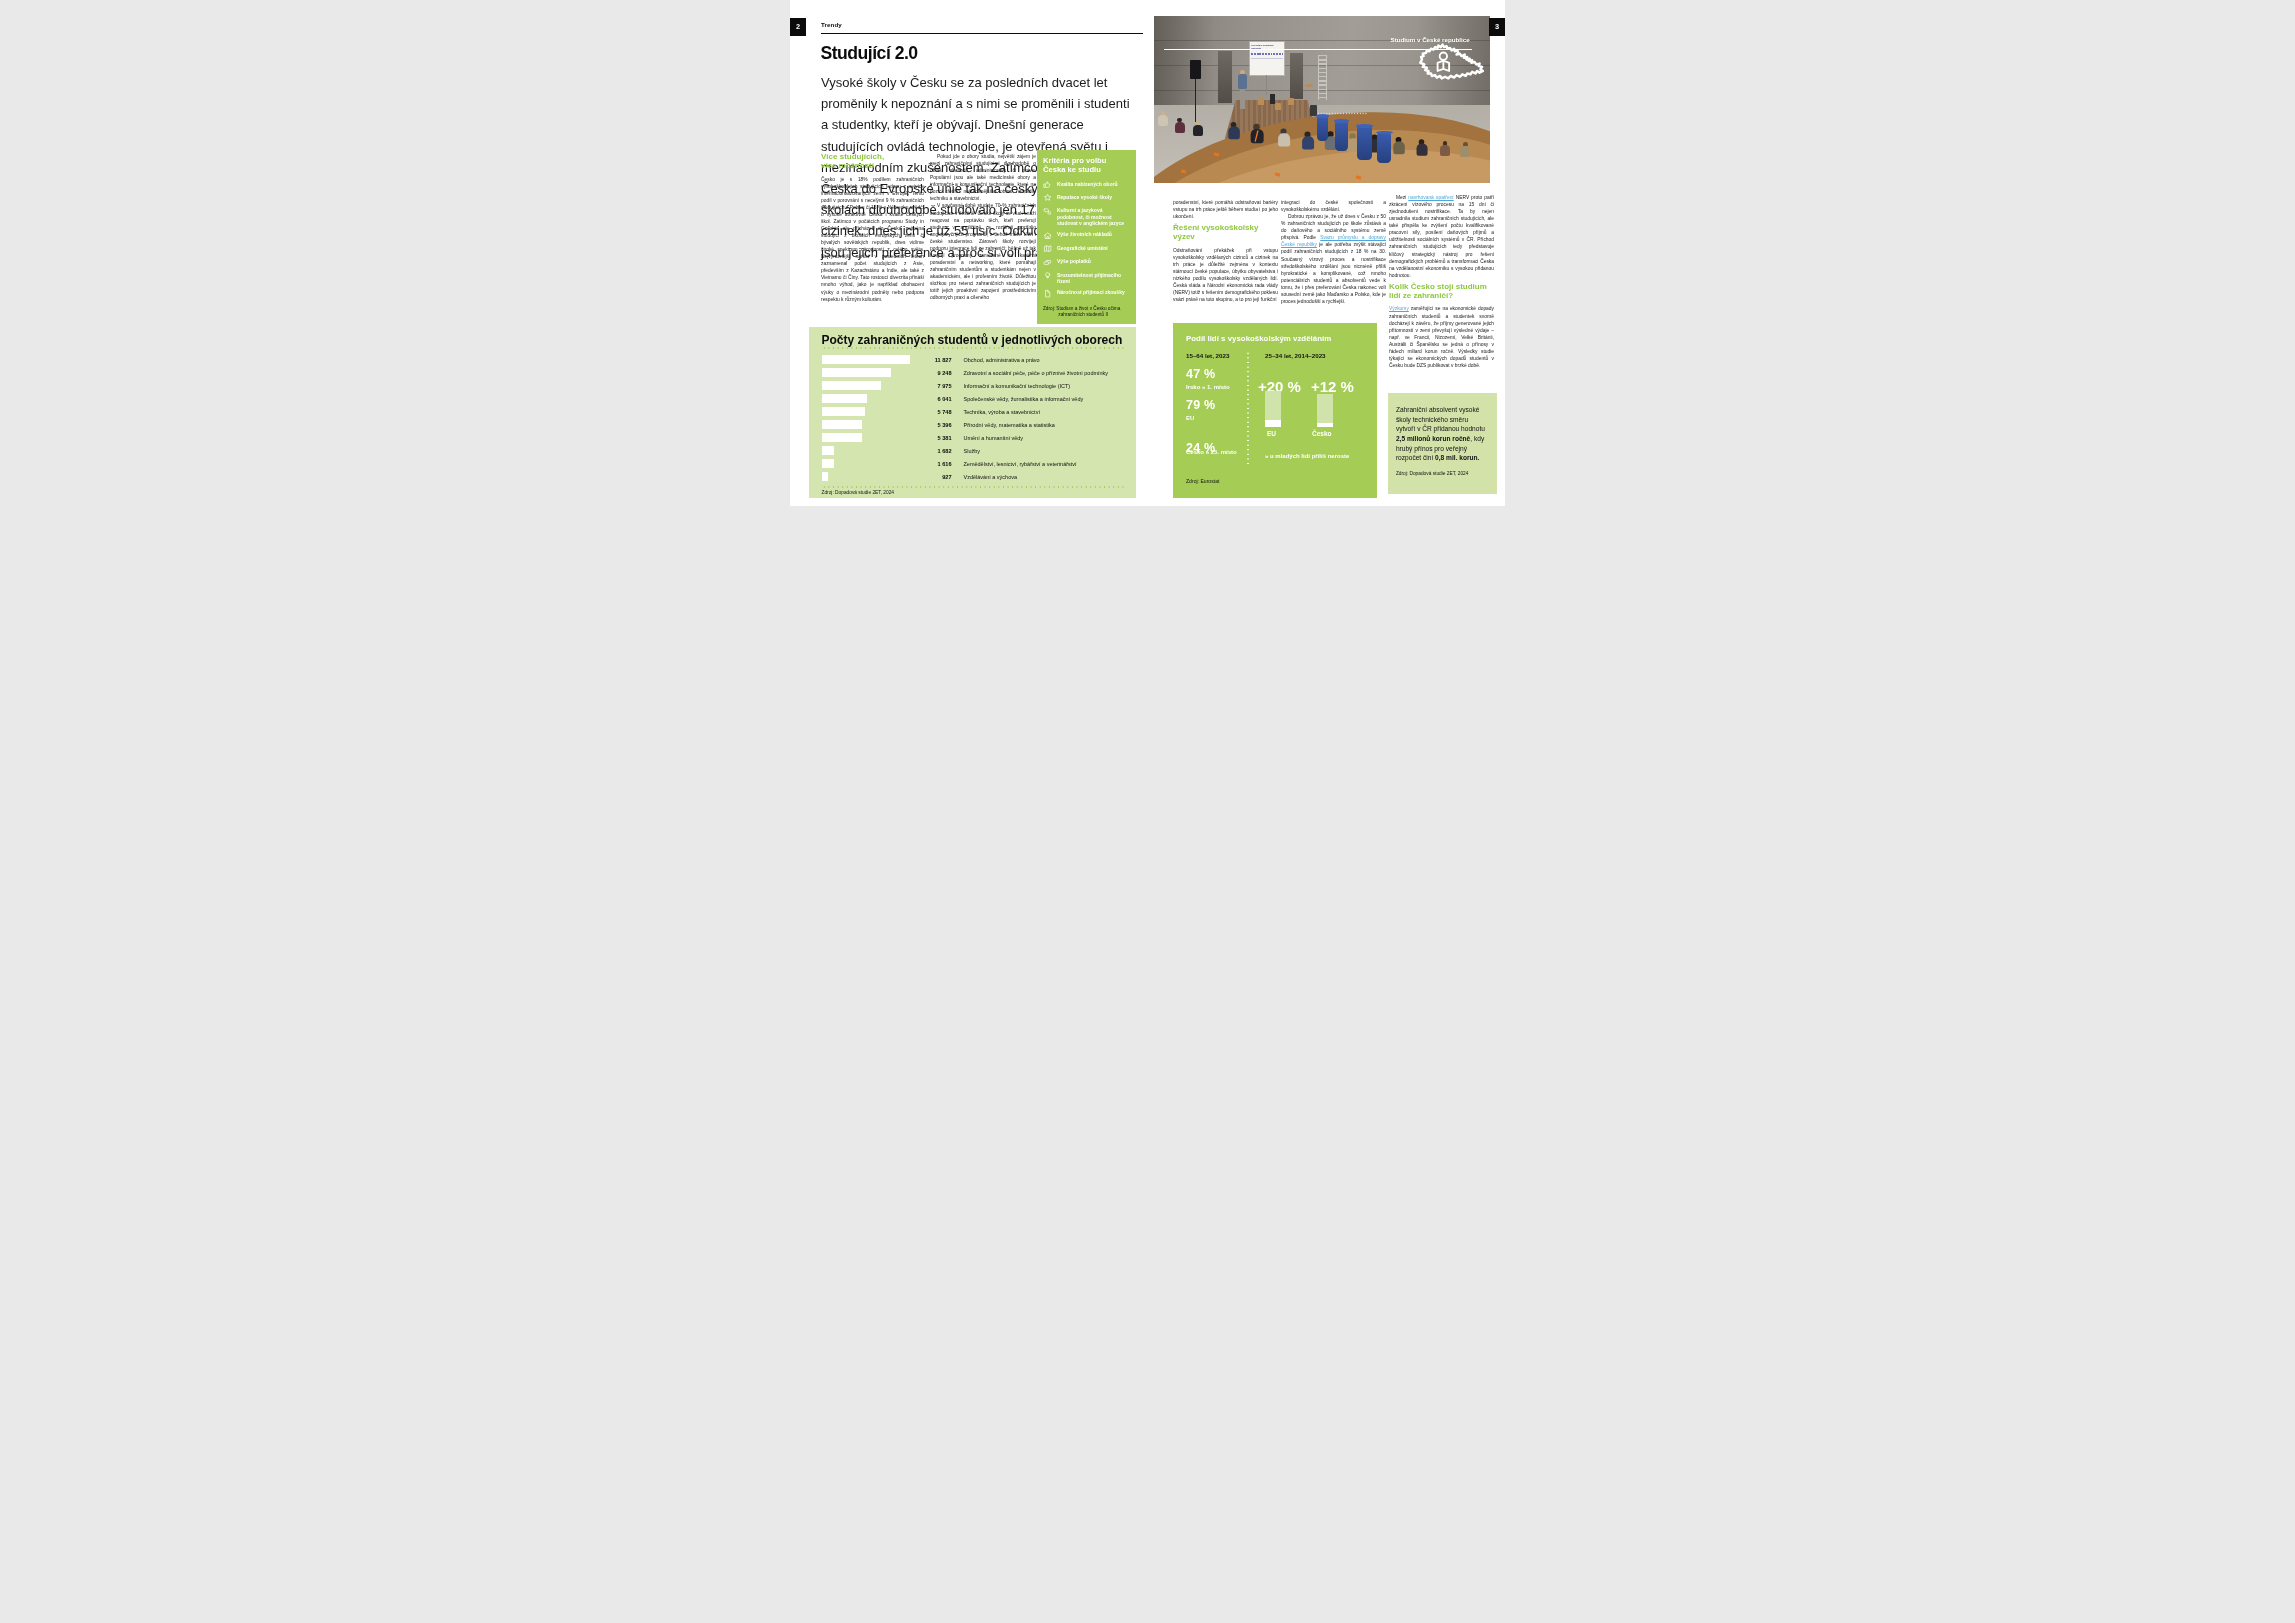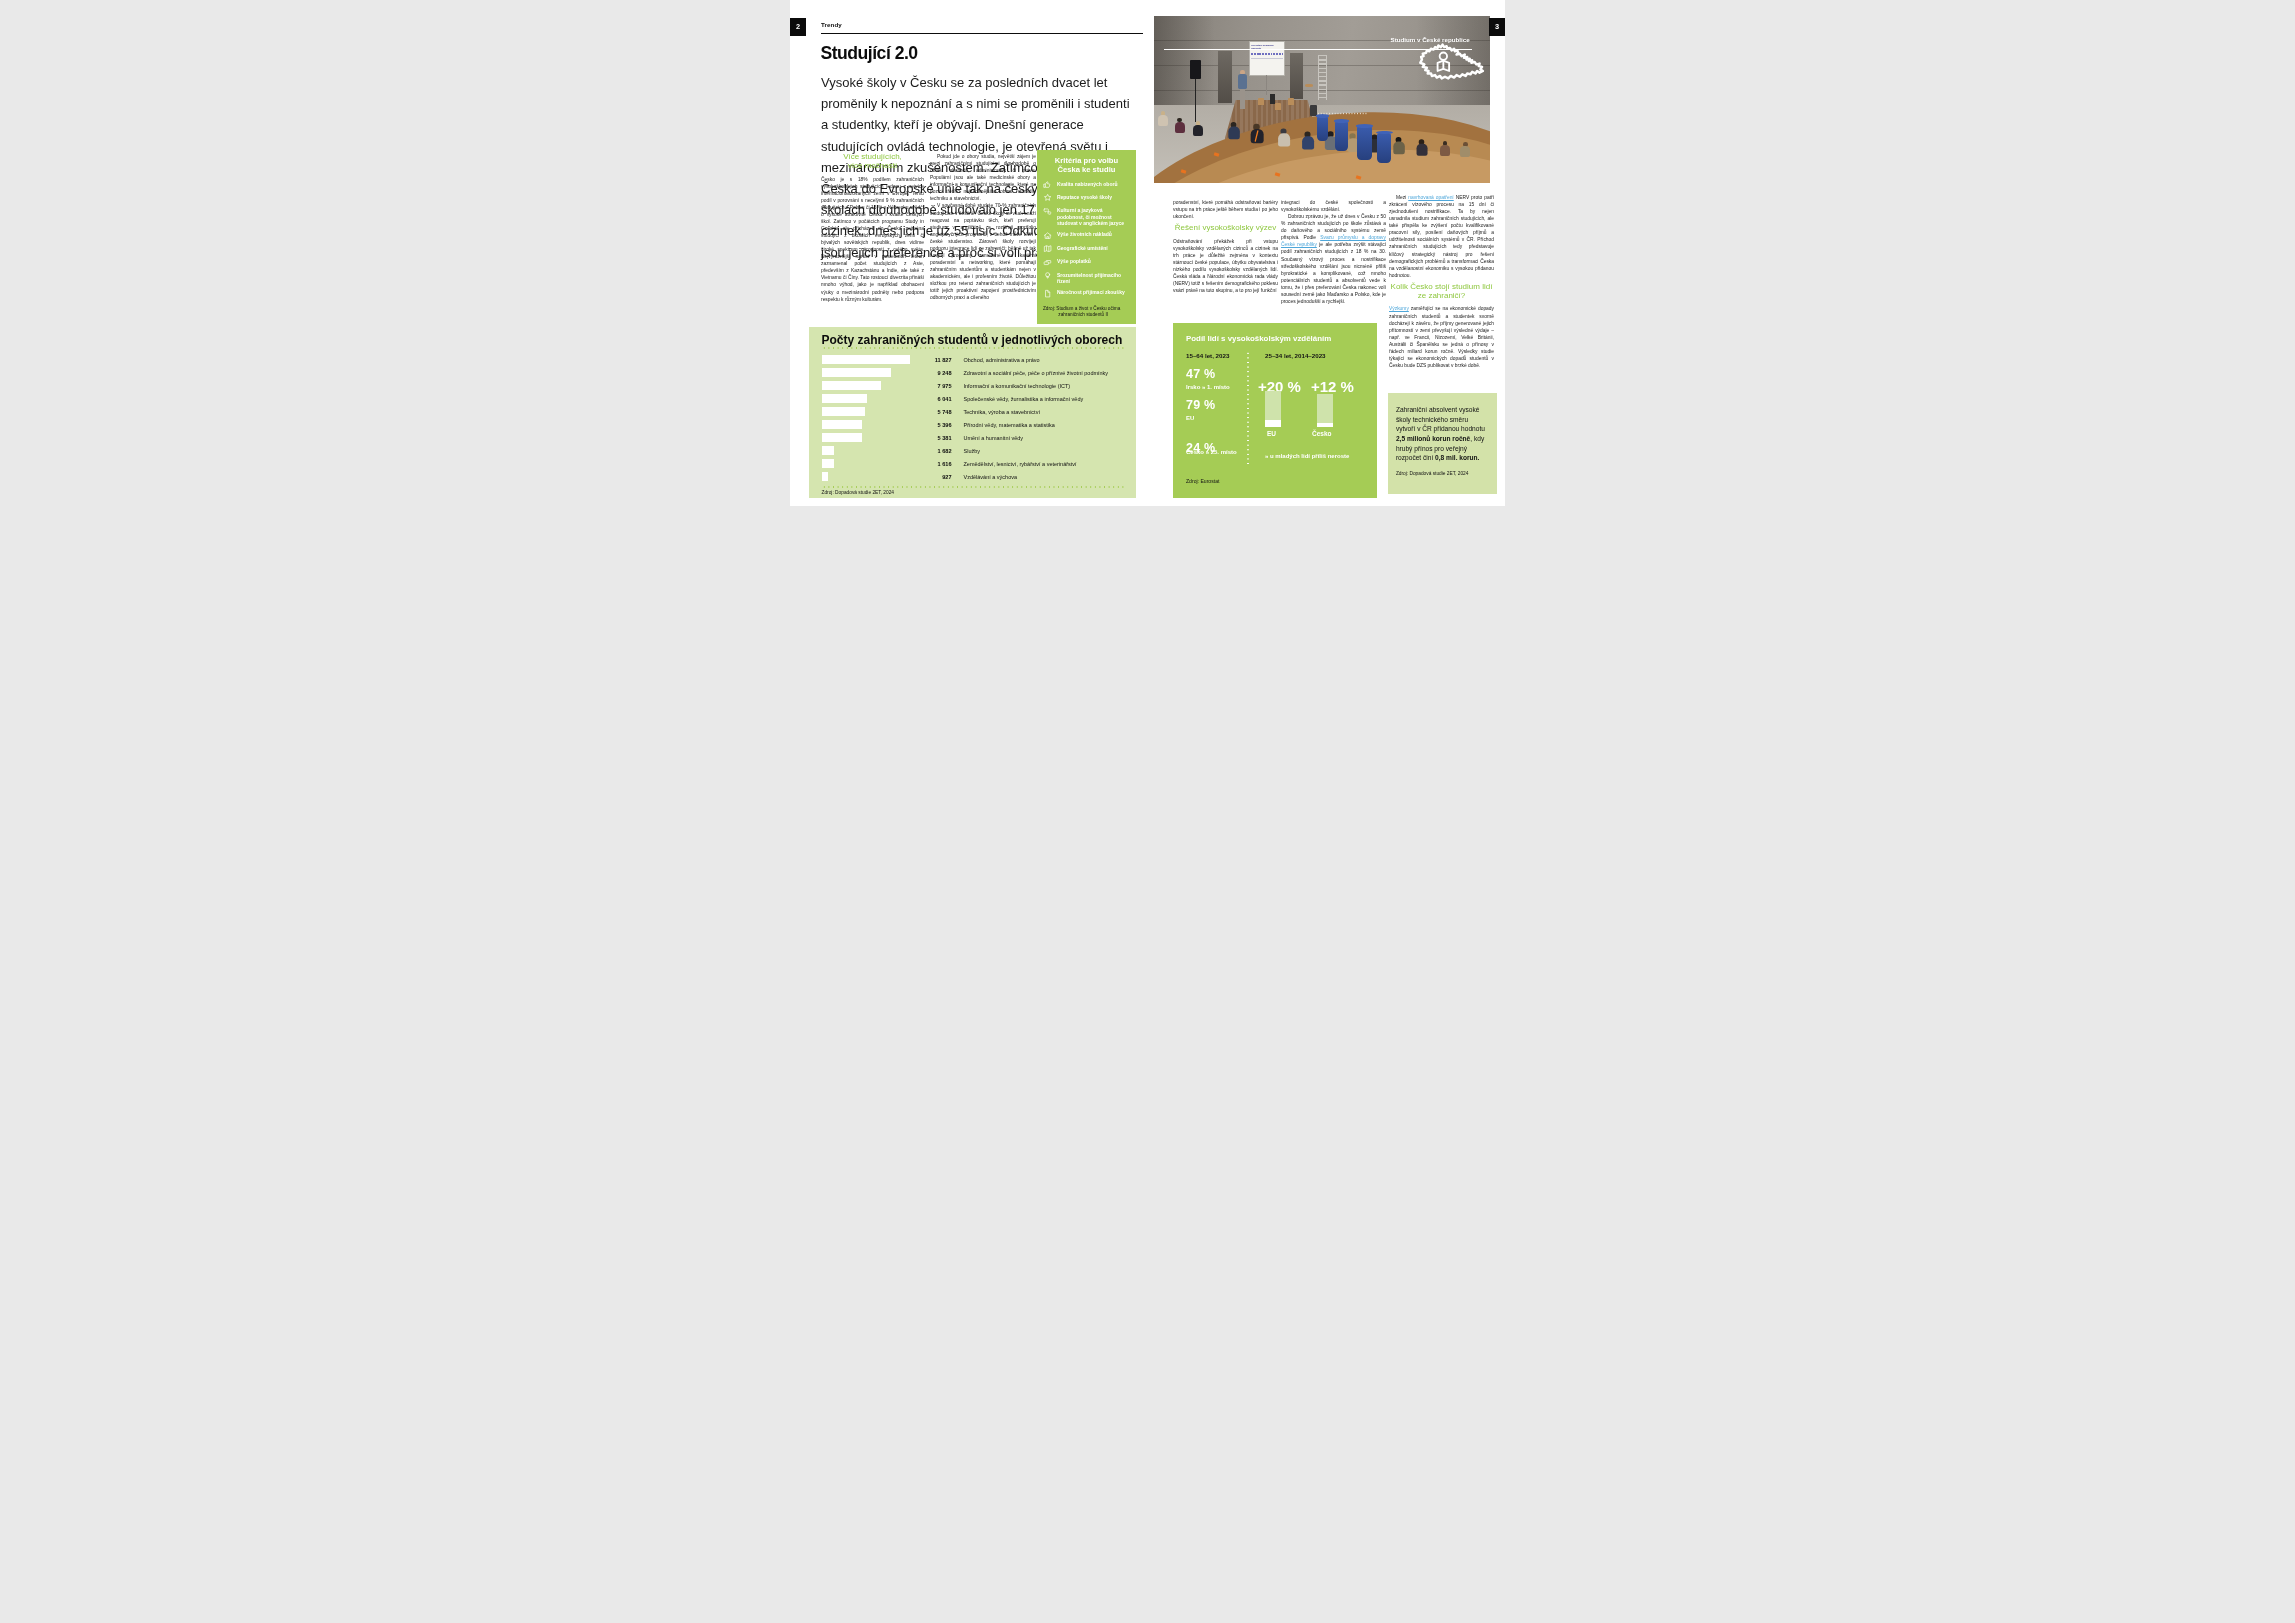--- a/index.html
+++ b/index.html
@@ -20,28 +20,28 @@
 
   
   .main-title { position:absolute; left:30.5px; top:43px; font-size:17.6px; font-weight:bold;
     letter-spacing:-0.5px; color:#0c0c0c; }
   .intro { position:absolute; left:31px; top:72px; width:312px; font-size:13px;
     line-height:1.63; color:#1c1c1c; }
 
   .col { position:absolute; font-size:4.9px; line-height:1.44; text-align:justify; color:#1a1a1a; }
   .col p + p { margin-top:0; }
   .indent { text-indent:7px; }
-  .green-h { font-size:8px; line-height:1.12; font-weight:normal; color:#8ec73e; margin-bottom:4.6px; text-align:center; }
+  .green-h { font-size:8px; line-height:1.12; font-weight:bold; color:#8ec73e; margin-bottom:4.6px; text-align:left; }
   .lcol1 { left:31px;  top:153px; width:103px; }
   .lcol2 { left:140px; top:153px; width:106px; }
 
   
   .crit { position:absolute; left:247px; top:150px; width:99px; height:174px;
     background:#a5cc55; color:#fff; padding:7px 6px 5.6px 6px; }
-  .crit h3 { font-size:7.6px; line-height:1.12; font-weight:bold; margin-bottom:6.5px;text-align:center; }
+  .crit h3 { font-size:7.6px; line-height:1.12; font-weight:bold; margin-bottom:6.5px; }
   .crit ul { list-style:none; }
   .crit li { display:flex; gap:4.6px; align-items:flex-start; margin-bottom:4.6px;
     font-size:5px; line-height:1.3; font-weight:bold; }
   .crit li svg { flex:0 0 9.3px; width:9.3px; height:9.3px; margin-top:-0.5px; }
   .crit .src { color:#141414; font-size:4.7px; line-height:1.35; font-weight:normal;
     margin-top:7.9px; padding-left:15.3px; text-indent:-15.3px; }
 
   
   .chartbox { position:absolute; left:18.5px; top:327px; width:327px; height:171px; background:#d5e5af; }
   .chartbox h2 { position:absolute; left:13px; top:6px; font-size:12px; font-weight:bold; color:#0c0c0c; }

